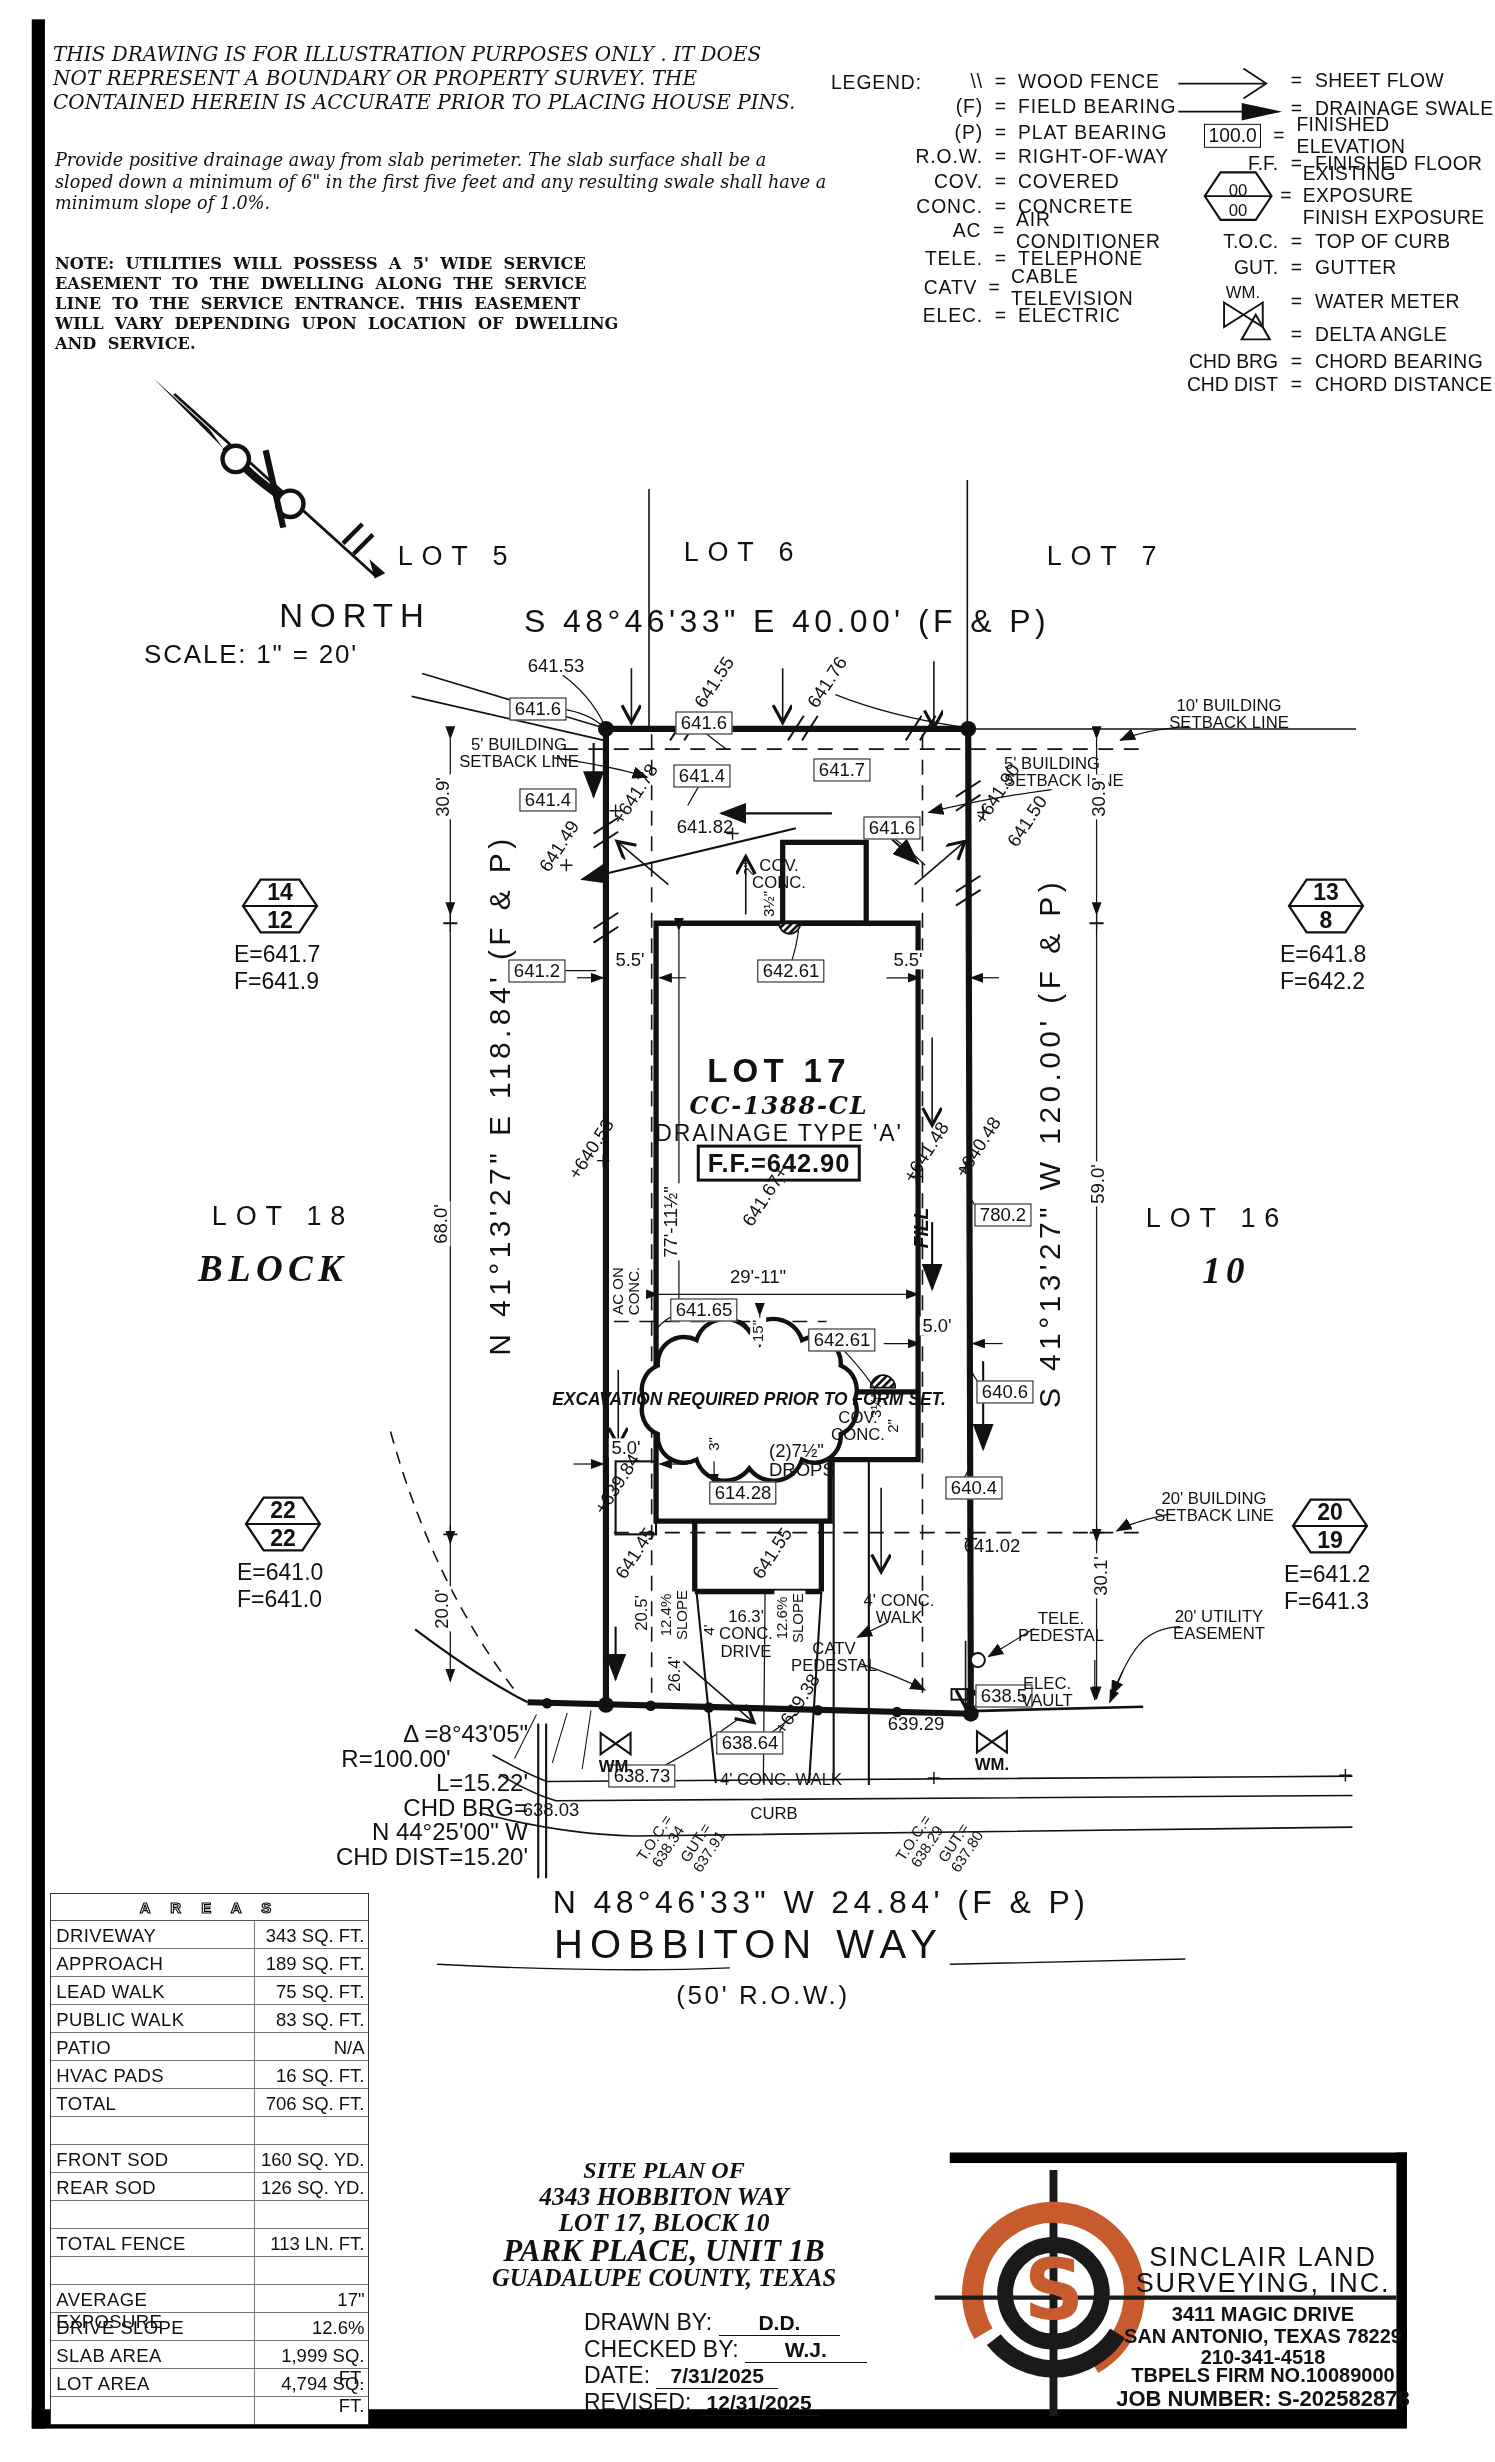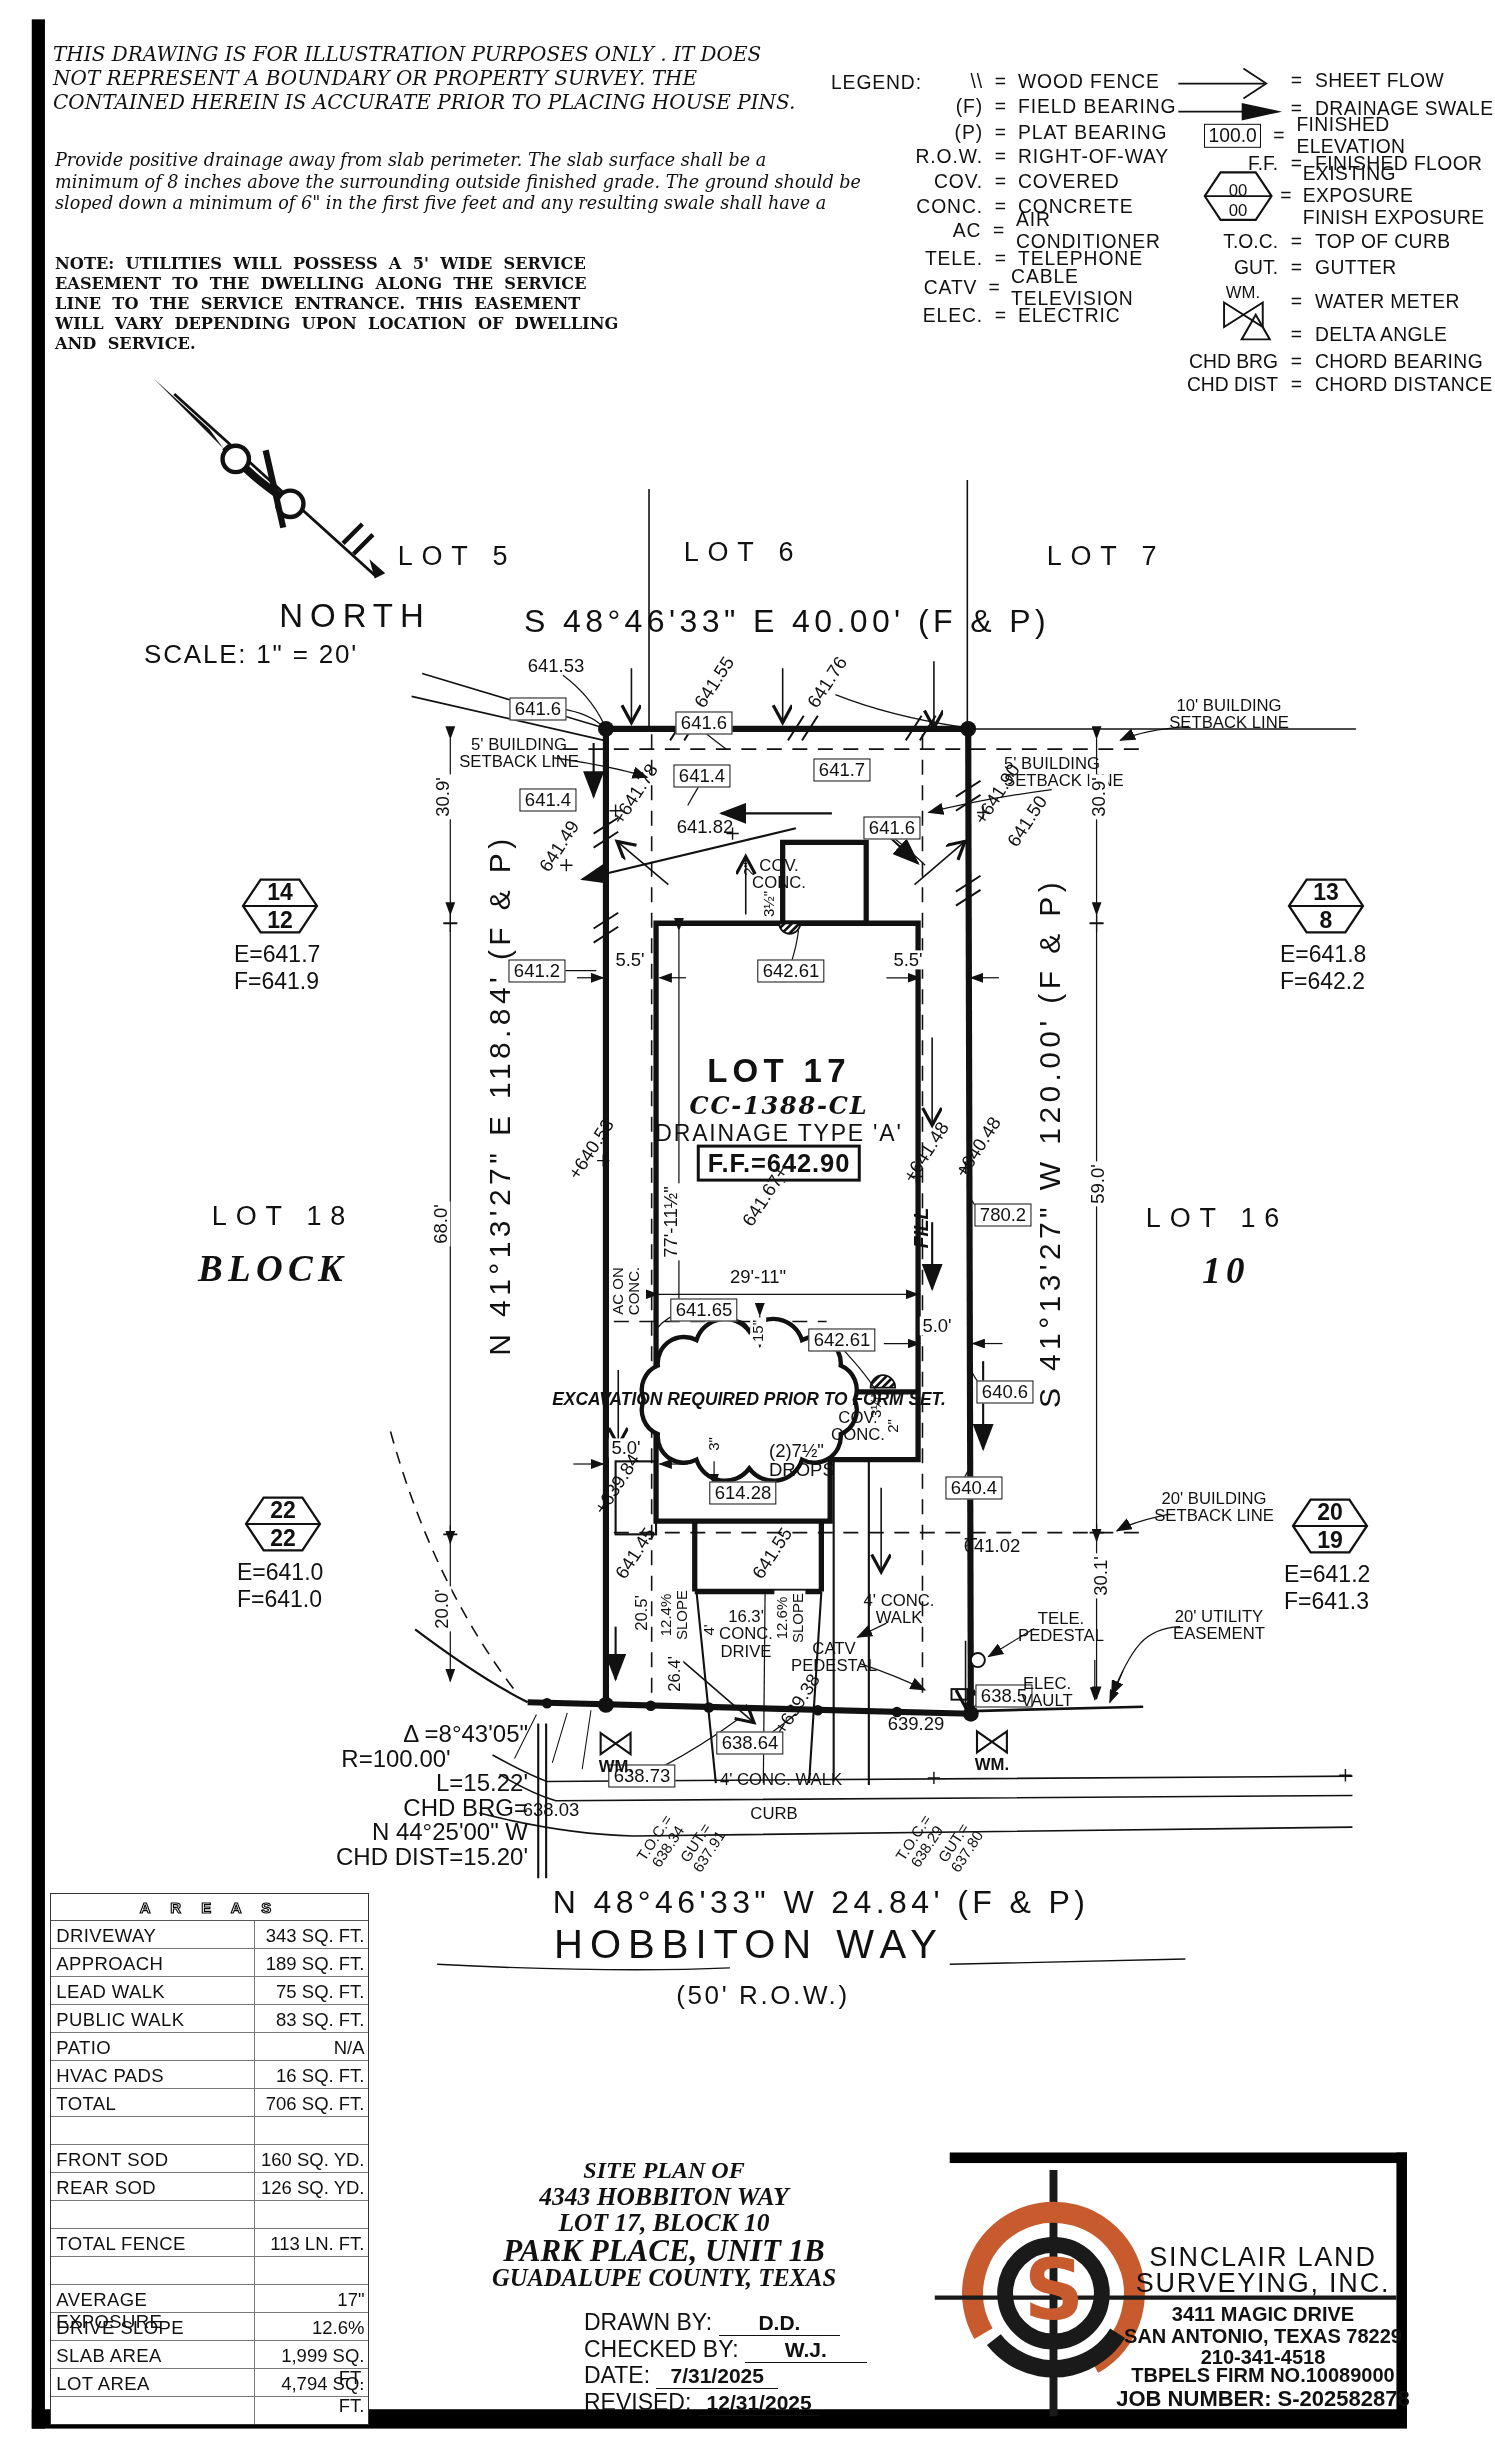--- a/index.html
+++ b/index.html
@@ -293,22 +293,22 @@
     </g>
   </svg>
 
   <div class="abs" style="left:53px;top:42px;">
       <div class="disc">THIS DRAWING IS FOR ILLUSTRATION PURPOSES ONLY . IT DOES</div>
       <div class="disc">NOT REPRESENT A BOUNDARY OR PROPERTY SURVEY. THE</div>
       <div class="disc">CONTAINED HEREIN IS ACCURATE PRIOR TO PLACING HOUSE PINS.</div>
     </div>
   <div class="abs" style="left:55px;top:150px;">
       <div class="disc2">Provide positive drainage away from slab perimeter. The slab surface shall be a</div>
-      <div class="disc2">minimum of 8 inches above the surrounding outside finished grade. The ground should be</div>
       <div class="disc2">sloped down a minimum of 6" in the first five feet and any resulting swale shall have a</div>
+      <div class="disc2">minimum slope of 1.0%.</div>
     </div>
   <div class="abs" style="left:55px;top:253px;">
       <div class="disc3">NOTE:  UTILITIES  WILL  POSSESS  A  5'  WIDE  SERVICE</div>
       <div class="disc3">EASEMENT  TO  THE  DWELLING  ALONG  THE  SERVICE</div>
       <div class="disc3">LINE  TO  THE  SERVICE  ENTRANCE.  THIS  EASEMENT</div>
       <div class="disc3">WILL  VARY  DEPENDING  UPON  LOCATION  OF  DWELLING</div>
       <div class="disc3">AND  SERVICE.</div>
     </div>
 
   <div class="abs legend-title" style="left:831px;top:72px;">LEGEND:</div>

